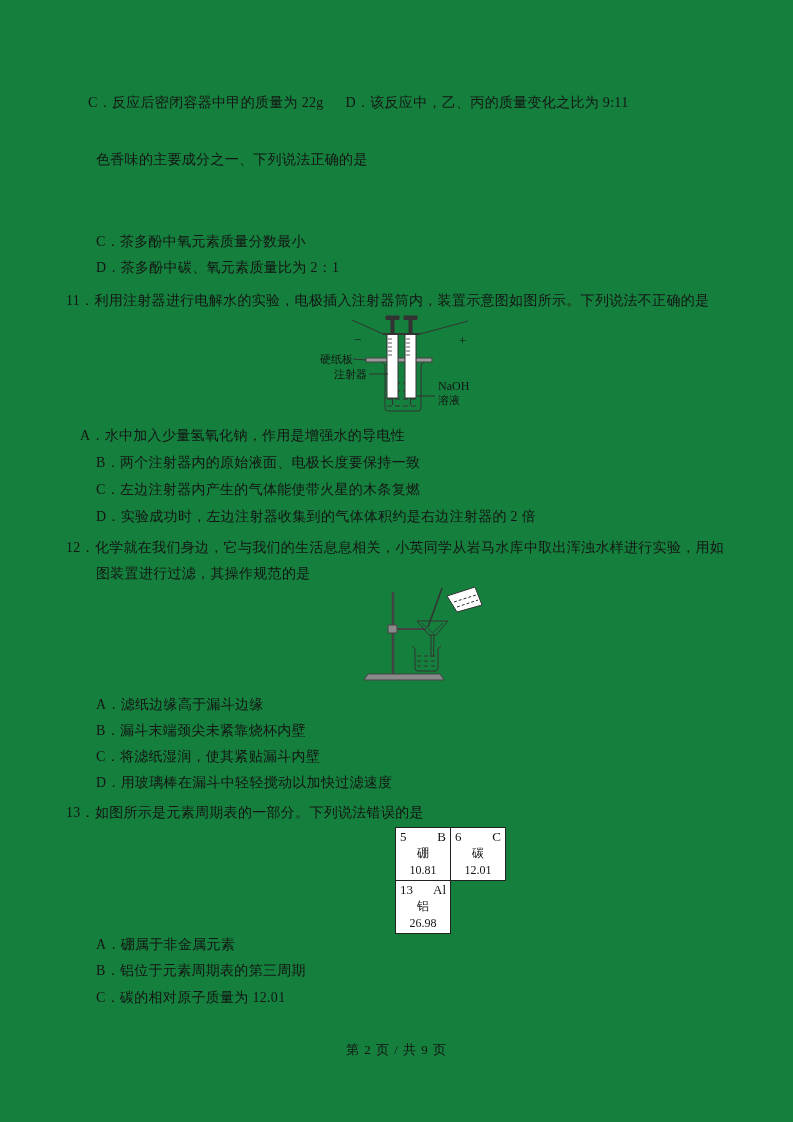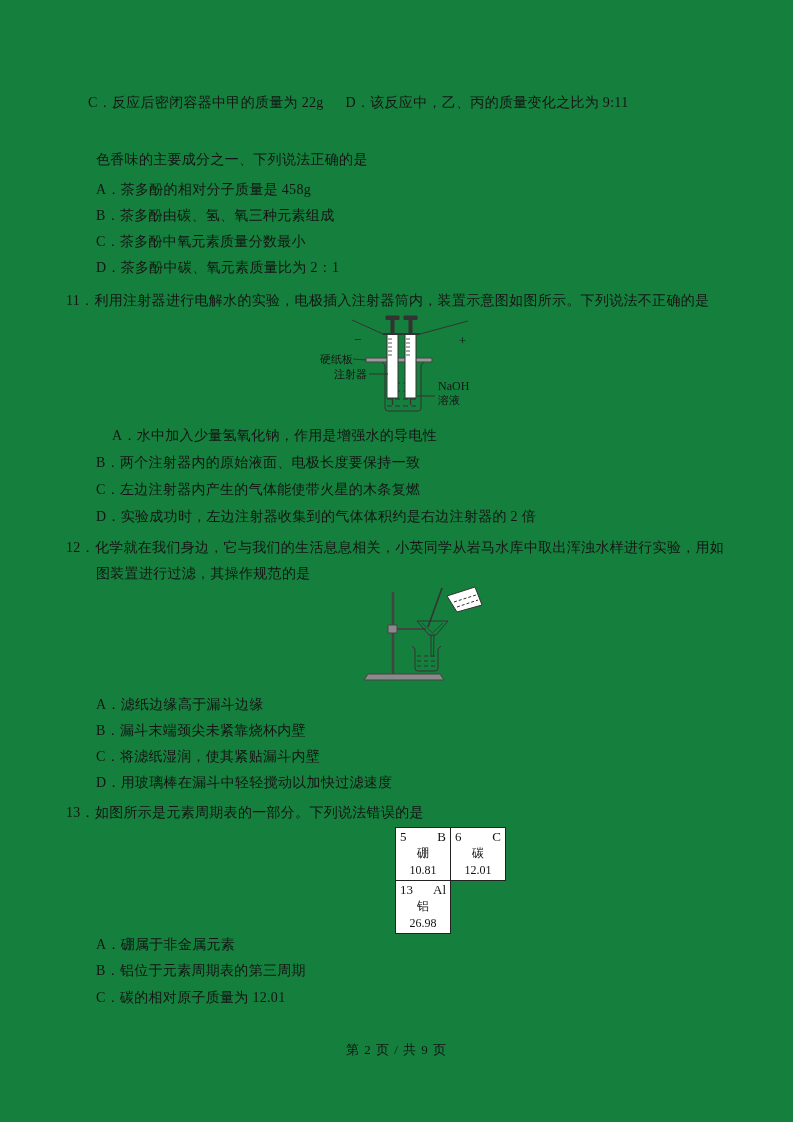--- a/index.html
+++ b/index.html
@@ -27,22 +27,20 @@
 </head>
 <body>
 
 <div class="page">
 
   <div class="t" style="left:88px;top:94px;">
     <span>C．反应后密闭容器中甲的质量为 22g</span><span class="cd-gap"></span><span>D．该反应中，乙、丙的质量变化之比为 9:11</span>
   </div>
 
   <div class="t" style="left:96px;top:151px;">色香味的主要成分之一、下列说法正确的是</div>
-  <div class="t" style="left:96px;top:181px;">A．茶多酚的相对分子质量是 458g</div>
-  <div class="t" style="left:96px;top:207px;">B．茶多酚由碳、氢、氧三种元素组成</div>
   <div class="t" style="left:96px;top:233px;">C．茶多酚中氧元素质量分数最小</div>
   <div class="t" style="left:96px;top:259px;">D．茶多酚中碳、氧元素质量比为 2：1</div>
 
   <div class="t" style="left:66px;top:292px;">
     <span class="qnum">11．</span><span>利用注射器进行电解水的实验，电极插入注射器筒内，装置示意图如图所示。下列说法不正确的是</span>
   </div>
 
   <svg width="174" height="114" viewBox="0 0 174 114" style="left:308px;top:308px;">
     <g stroke="#333" fill="none" stroke-width="1">
       <path d="M77,57 L77,100 Q77,103 80,103 L110,103 Q113,103 113,100 L113,57"></path>
@@ -91,21 +89,21 @@
       <line x1="45" y1="51" x2="58" y2="52"></line>
       <line x1="61" y1="66" x2="80" y2="66"></line>
       <line x1="127" y1="88" x2="109" y2="88"></line>
     </g>
     <text x="12" y="55" font-size="11">硬纸板</text>
     <text x="26" y="70" font-size="11">注射器</text>
     <text x="130" y="82" font-size="12">NaOH</text>
     <text x="130" y="96" font-size="11">溶液</text>
   </svg>
 
-  <div class="t" style="left:112px;top:427px;">A．水中加入少量氢氧化钠，作用是增强水的导电性</div>
+  <div class="t" style="left:80px;top:427px;">A．水中加入少量氢氧化钠，作用是增强水的导电性</div>
   <div class="t" style="left:96px;top:454px;">B．两个注射器内的原始液面、电极长度要保持一致</div>
   <div class="t" style="left:96px;top:481px;">C．左边注射器内产生的气体能使带火星的木条复燃</div>
   <div class="t" style="left:96px;top:508px;">D．实验成功时，左边注射器收集到的气体体积约是右边注射器的 2 倍</div>
 
   <div class="t" style="left:66px;top:539px;">
     <span class="qnum">12．</span><span>化学就在我们身边，它与我们的生活息息相关，小英同学从岩马水库中取出浑浊水样进行实验，用如</span>
   </div>
   <div class="t" style="left:96px;top:565px;">图装置进行过滤，其操作规范的是</div>
 
   <svg width="130" height="106" viewBox="0 0 130 106" style="left:360px;top:585px;">

